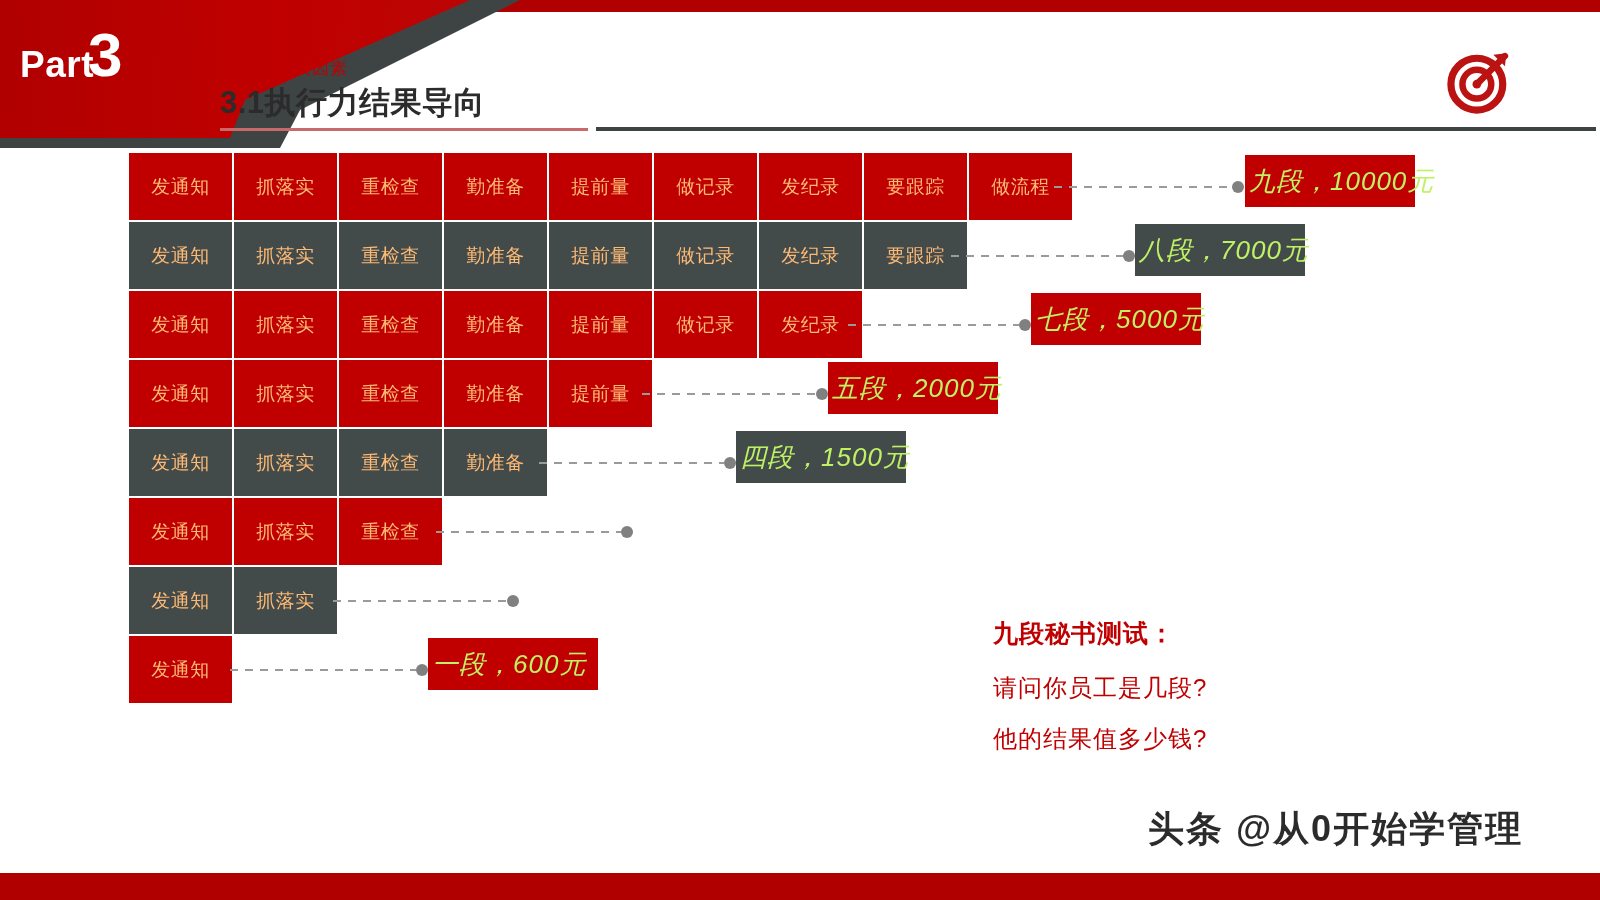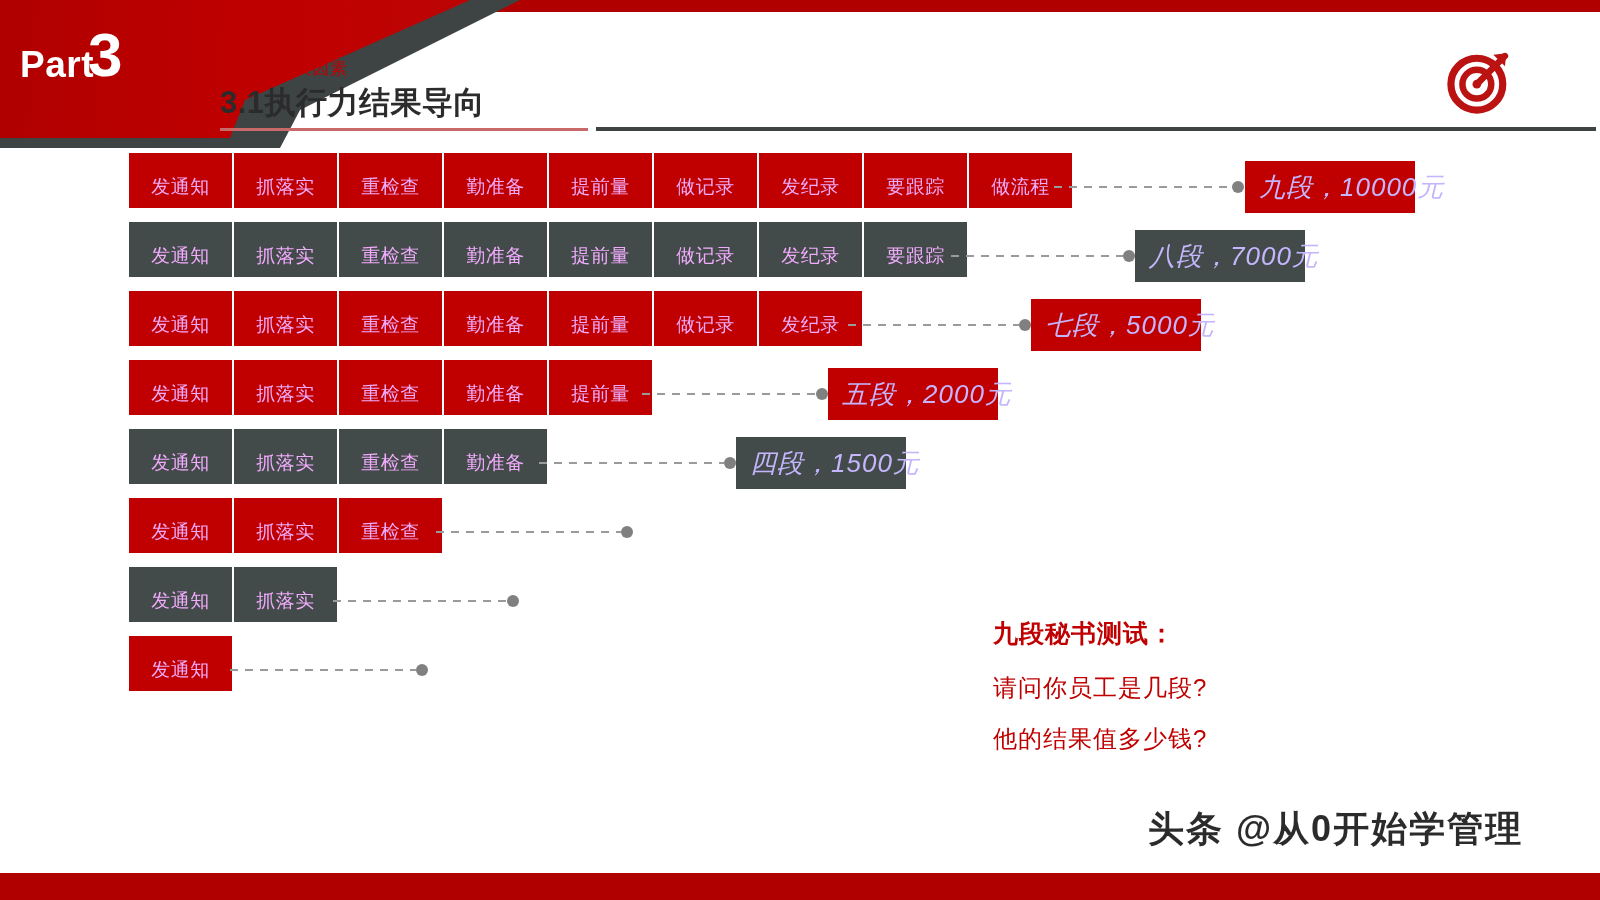--- a/index.html
+++ b/index.html
@@ -31,36 +31,36 @@
       background:#C96A6A;}
   .head-rule{position:absolute;left:596px;top:127px;width:1000px;height:4px;
       background:#3E4444;}
 
   
   .target-icon{position:absolute;left:1443px;top:46px;width:72px;height:72px;}
 
   
   #matrix{position:absolute;left:129px;top:153px;}
   .row{position:relative;height:67px;margin-bottom:2px;white-space:nowrap;font-size:0;}
-  .cell{display:inline-block;width:103px;height:55px;margin-right:2px;
-      vertical-align:top;line-height:67px;text-align:center;color:#f0abfc;
+  .cell{display:inline-block;width:103px;height:67px;margin-right:2px;
+      vertical-align:top;line-height:67px;text-align:center;color:#fdba74;
       font-size:19px;letter-spacing:.5px;}
   .cell.red{background:#C00000;}
   .cell.gray{background:#434A4A;}
 
   
   .conn{position:absolute;top:33px;height:2px;
       background-image:linear-gradient(to right,#9A9A9A 0 8px,transparent 8px 15px);
       background-size:15px 2px;background-repeat:repeat-x;}
   .dot{position:absolute;top:28px;width:12px;height:12px;border-radius:50%;
       background:#808080;}
 
   
-  .vlabel{position:absolute;top:8px;height:52px;line-height:52px;
-      padding-left:14px;color:#c4b5fd;font-size:26px;font-style:italic;
+  .vlabel{position:absolute;top:2px;height:52px;line-height:52px;
+      padding-left:4px;color:#bef264;font-size:26px;font-style:italic;
       letter-spacing:1px;white-space:nowrap;box-sizing:border-box;}
   .vlabel.red{background:#C00000;}
   .vlabel.gray{background:#434A4A;}
 
   
   .q-head{position:absolute;left:993px;top:617px;color:#C00000;font-size:25px;
       font-weight:700;letter-spacing:1px;}
   .q-line1{position:absolute;left:993px;top:672px;color:#C00000;font-size:24px;
       letter-spacing:1px;}
   .q-line2{position:absolute;left:993px;top:723px;color:#C00000;font-size:24px;
@@ -97,20 +97,20 @@
 </svg>
 
 <div id="matrix">
     <div class="row"><div class="cell red">发通知</div><div class="cell red">抓落实</div><div class="cell red">重检查</div><div class="cell red">勤准备</div><div class="cell red">提前量</div><div class="cell red">做记录</div><div class="cell red">发纪录</div><div class="cell red">要跟踪</div><div class="cell red">做流程</div><div class="conn" style="left: 925px; width: 178px;"></div><div class="dot" style="left: 1103px;"></div><div class="vlabel red" style="left: 1116px; width: 170px;">九段，10000元</div></div>
     <div class="row"><div class="cell gray">发通知</div><div class="cell gray">抓落实</div><div class="cell gray">重检查</div><div class="cell gray">勤准备</div><div class="cell gray">提前量</div><div class="cell gray">做记录</div><div class="cell gray">发纪录</div><div class="cell gray">要跟踪</div><div class="conn" style="left: 822px; width: 172px;"></div><div class="dot" style="left: 994px;"></div><div class="vlabel gray" style="left: 1006px; width: 170px;">八段，7000元</div></div>
     <div class="row"><div class="cell red">发通知</div><div class="cell red">抓落实</div><div class="cell red">重检查</div><div class="cell red">勤准备</div><div class="cell red">提前量</div><div class="cell red">做记录</div><div class="cell red">发纪录</div><div class="conn" style="left: 719px; width: 171px;"></div><div class="dot" style="left: 890px;"></div><div class="vlabel red" style="left: 902px; width: 170px;">七段，5000元</div></div>
     <div class="row"><div class="cell red">发通知</div><div class="cell red">抓落实</div><div class="cell red">重检查</div><div class="cell red">勤准备</div><div class="cell red">提前量</div><div class="conn" style="left: 513px; width: 174px;"></div><div class="dot" style="left: 687px;"></div><div class="vlabel red" style="left: 699px; width: 170px;">五段，2000元</div></div>
     <div class="row"><div class="cell gray">发通知</div><div class="cell gray">抓落实</div><div class="cell gray">重检查</div><div class="cell gray">勤准备</div><div class="conn" style="left: 410px; width: 185px;"></div><div class="dot" style="left: 595px;"></div><div class="vlabel gray" style="left: 607px; width: 170px;">四段，1500元</div></div>
     <div class="row"><div class="cell red">发通知</div><div class="cell red">抓落实</div><div class="cell red">重检查</div><div class="conn" style="left: 307px; width: 185px;"></div><div class="dot" style="left: 492px;"></div></div>
     <div class="row"><div class="cell gray">发通知</div><div class="cell gray">抓落实</div><div class="conn" style="left: 204px; width: 174px;"></div><div class="dot" style="left: 378px;"></div></div>
-    <div class="row"><div class="cell red">发通知</div><div class="conn" style="left: 101px; width: 186px;"></div><div class="dot" style="left: 287px;"></div></div>
+    <div class="row"><div class="cell red">发通知</div><div class="conn" style="left: 101px; width: 186px;"></div><div class="dot" style="left: 287px;"></div><div class="vlabel red" style="left: 299px; width: 170px;">一段，600元</div></div>
   </div>
 
 <div class="q-head">九段秘书测试：</div>
 <div class="q-line1">请问你员工是几段?</div>
 <div class="q-line2">他的结果值多少钱?</div>
 
 <div class="watermark">头条 @从0开始学管理</div>
 
 </body></html>

